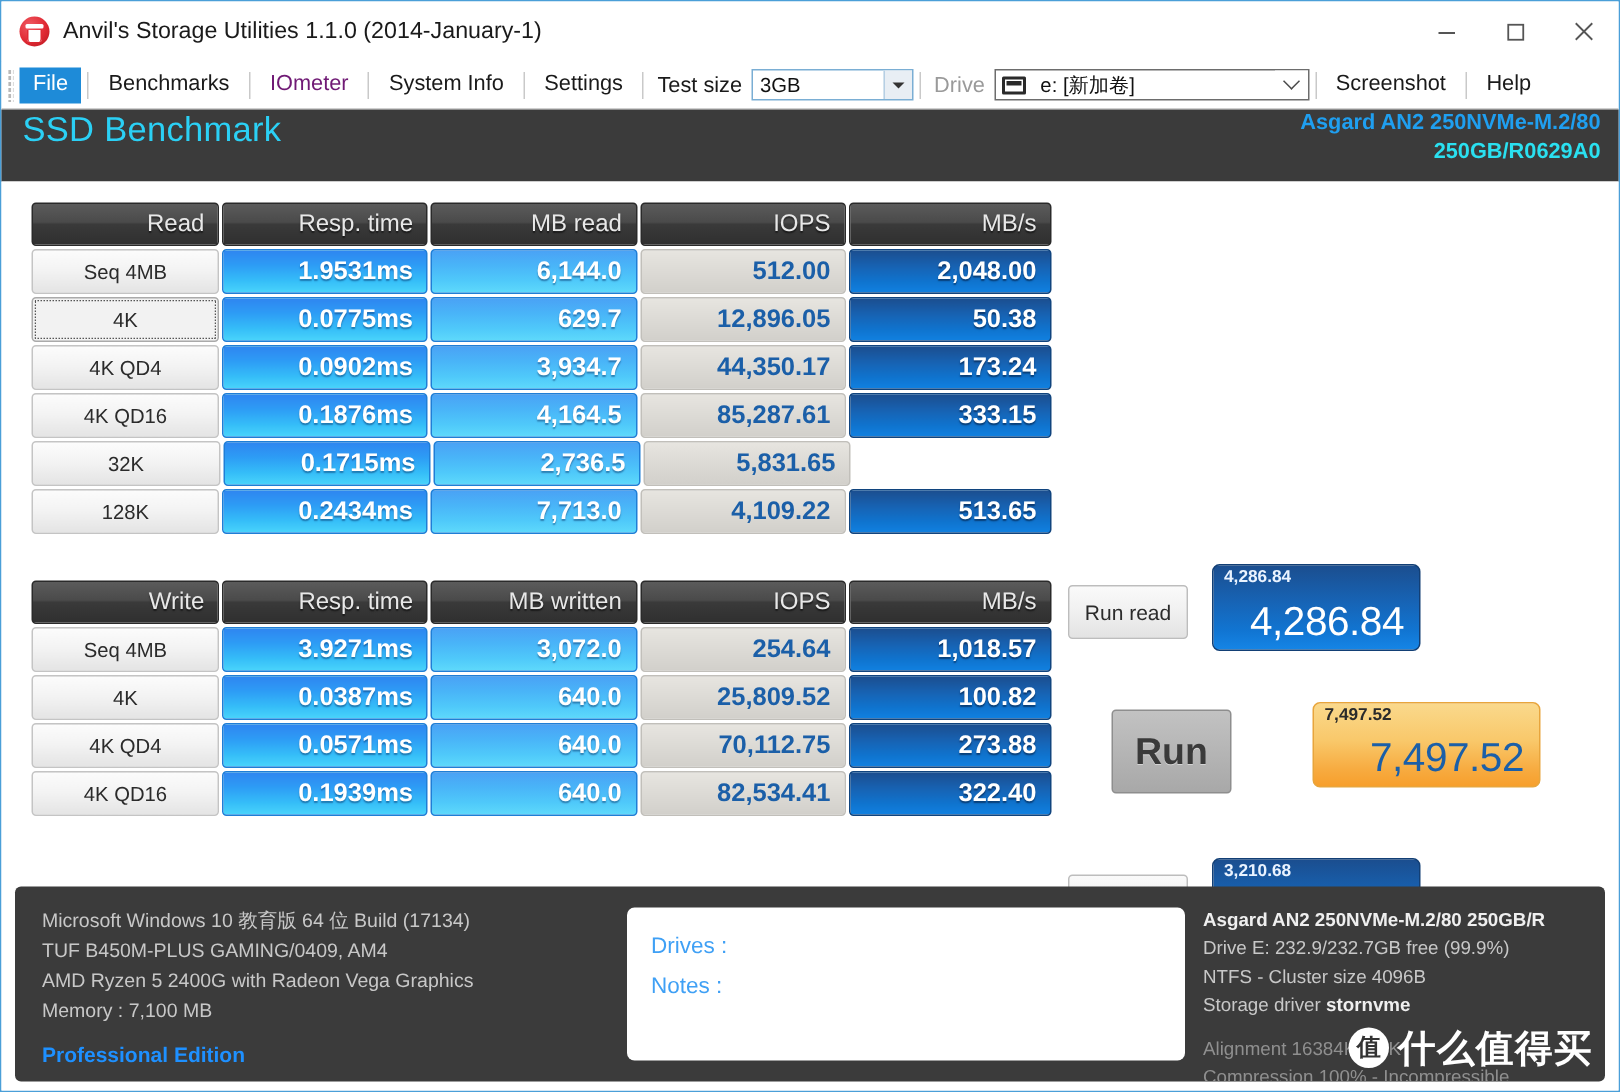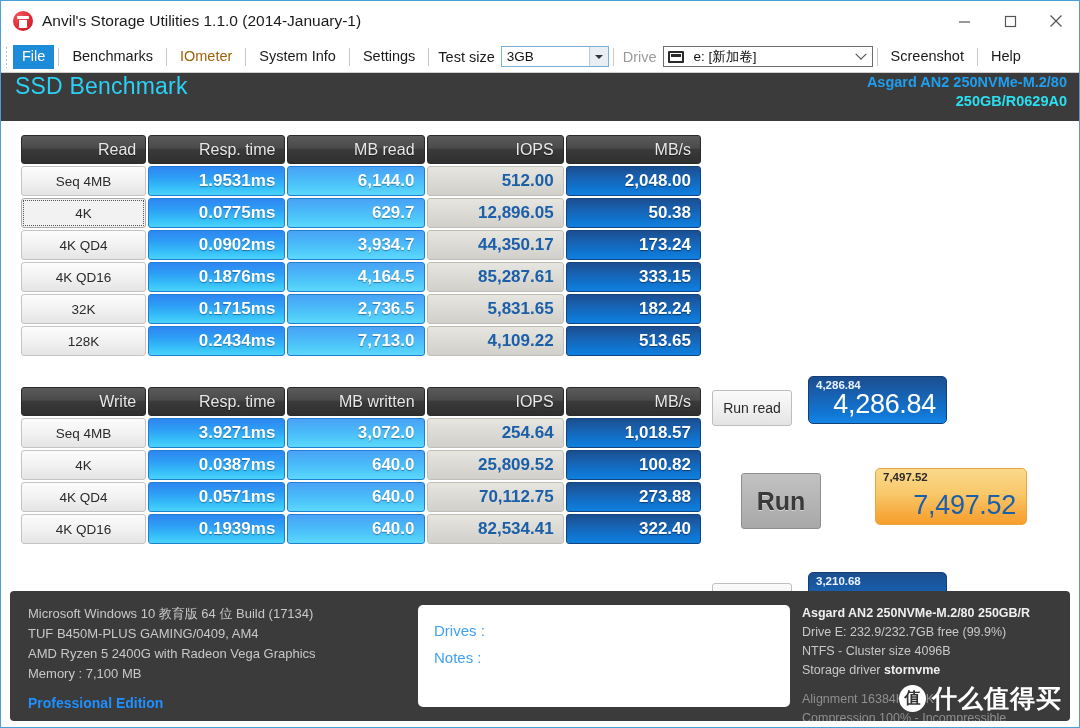--- a/index.html
+++ b/index.html
@@ -73,21 +73,21 @@
     background-size: 3px 4px;
     margin-right: 4px;
   }
   .tbtn {
     font-size: 14.5px; color: #1a1a1a;
     padding: 3px 9px 4px 9px;
     white-space: nowrap;
     line-height: 17px;
   }
   .tbtn.active { background: #1e8bd8; color: #ffffff; }
-  .tbtn.disabled { color: #a16207; }
+  .tbtn.disabled { color: #701a75; }
   .tsep { width: 1px; height: 18px; background: #c9c9c9; margin: 0 4px; }
   .tlabel { font-size: 14.5px; color: #1a1a1a; padding: 0 6px 0 5px; white-space: nowrap;}
   .tlabel.dim { color: #9a9a9a; }
 
   .combo {
     height: 21px; display: flex; align-items: stretch;
     border: 1px solid #7aaed4; background: #fff; box-sizing: border-box;
   }
   .combo.small { width: 108px; gap: 12px; }
   .combo .cval {
@@ -243,21 +243,21 @@
   }
   .scorebox.blue .small { color: #eaf3ff; }
   .scorebox.blue .big   { color: #ffffff; }
   .scorebox.orange {
     background: linear-gradient(to bottom, #fad98c 0%, #f9c86a 45%, #f7ab40 80%, #f79f2c 100%);
     border: 1px solid #e8a53c;
   }
   .scorebox.orange .small { color: #2a2a2a; }
   .scorebox.orange .big   { color: #1b5fa8; }
 
-  #score-read  { left: 807px; top: 255px; width: 139px; height: 48px; }
+  #score-read  { left: 807px; top: 255px; width: 139px; height: 58px; }
   #score-total { left: 874px; top: 347px; width: 152px; height: 57px; }
   #score-write { left: 807px; top: 451px; width: 139px; height: 58px; }
 
   
   #bottom {
     position: absolute; left: 9px; right: 9px; bottom: 6px;
     height: 130px;
     background: #3b3b3b;
     border-radius: 4px;
     display: flex;
@@ -412,21 +412,20 @@
           <div class="cell bluecell c1">0.1876ms</div>
           <div class="cell bluecell light c2">4,164.5</div>
           <div class="cell graycell c3">85,287.61</div>
           <div class="cell navycell c4">333.15</div>
         </div>
         <div class="brow">
           <div class="cell lblcell c0">32K</div>
           <div class="cell bluecell c1">0.1715ms</div>
           <div class="cell bluecell light c2">2,736.5</div>
           <div class="cell graycell c3">5,831.65</div>
-          <div class="cell navycell c4">182.24</div>
         </div>
         <div class="brow">
           <div class="cell lblcell c0">128K</div>
           <div class="cell bluecell c1">0.2434ms</div>
           <div class="cell bluecell light c2">7,713.0</div>
           <div class="cell graycell c3">4,109.22</div>
           <div class="cell navycell c4">513.65</div>
         </div>
       </div>
     <div class="btable" id="write-table" style="top:266px;">

